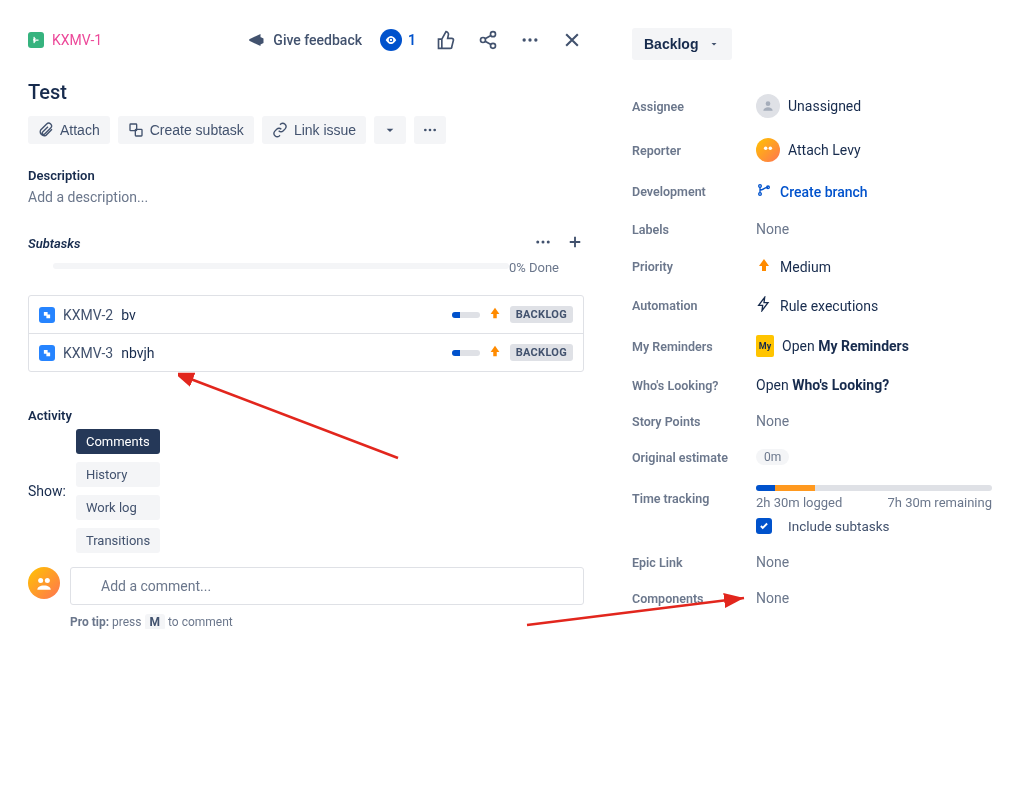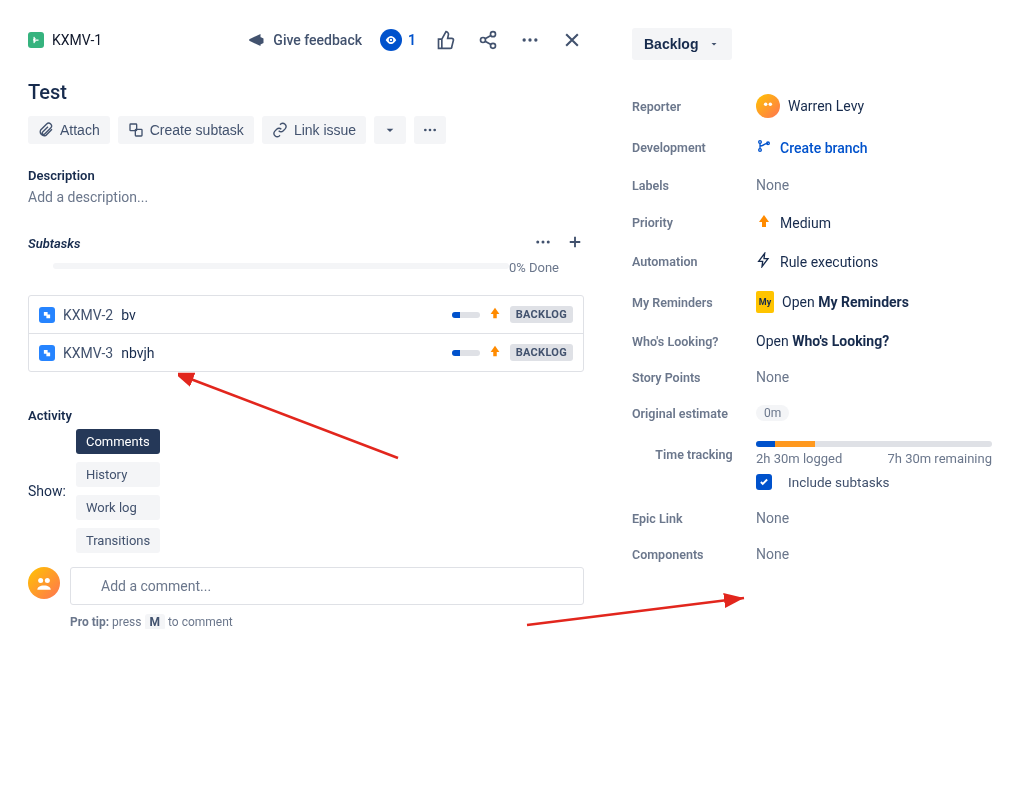--- a/index.html
+++ b/index.html
@@ -1,21 +1,21 @@
 <!DOCTYPE html>
 <html><head>
 <meta charset="utf-8">
 <style>
   * { box-sizing: border-box; margin: 0; padding: 0; }
   body { font-family: -apple-system, BlinkMacSystemFont, "Segoe UI", Roboto, Helvetica, Arial, sans-serif; font-size: 14px; color: #172B4D; background:#fff; width:1016px; }
   .page { display:flex; padding: 28px 24px 0 28px; gap: 48px; }
   .left { flex: 1 1 auto; min-width: 0; }
   .right { flex: 0 0 360px; }
   .topbar { display:flex; align-items:center; justify-content:space-between; margin-bottom: 28px; }
-  .crumb { display:flex; align-items:center; gap:8px; color:#0f172a; font-size:14px; }
+  .crumb { display:flex; align-items:center; gap:8px; color:#ec4899; font-size:14px; }
   .story-icon { width:16px; height:16px; background:#36B37E; border-radius:3px; display:inline-flex; align-items:center; justify-content:center; }
   .story-icon svg { width:10px; height:10px; }
   .top-actions { display:flex; align-items:center; gap:18px; color:#42526E;justify-content:space-between; }
   .feedback { display:flex; align-items:center; gap:8px; color:#42526E; font-weight:500; cursor:pointer; }
   .watch { display:flex; align-items:center; gap:6px; cursor:pointer; }
   .watch-badge { background:#0052CC; color:#fff; border-radius:50%; width:22px; height:22px; display:flex; align-items:center; justify-content:center; }
   .watch-badge svg { width:14px; height:14px; }
   .watch-count { color:#0052CC; font-weight:600; }
   .iconbtn { cursor:pointer; color:#42526E; display:flex; align-items:center; justify-content:center; width:24px; height:24px; }
   .iconbtn svg { width:20px; height:20px; }
@@ -275,31 +275,43 @@
   </div>
 
   <div class="right" style="position:relative;">
     <button class="status-btn">
       <span>Backlog</span>
       <svg viewBox="0 0 24 24" fill="#42526E">
           <path d="M7 10l5 5 5-5z"></path>
         </svg>
     </button>
 
+    <div class="field">
+      <div class="field-label">Assignee</div>
+      <div class="field-val">
+        <span class="unassigned">
+            <svg viewBox="0 0 24 24">
+              <circle cx="12" cy="8" r="4"></circle>
+              <path d="M4 20c0-4 4-6 8-6s8 2 8 6"></path>
+            </svg>
+          </span>
+        <span>Unassigned</span>
+      </div>
+    </div>
 
     <div class="field">
       <div class="field-label">Reporter</div>
       <div class="field-val">
         <span class="avatar" style="width:24px;height:24px;background:linear-gradient(135deg,#FFC400,#FF7452);">
             <svg viewBox="0 0 24 24" width="14" height="14">
               <circle cx="8" cy="9" r="3" fill="#fff"></circle>
               <circle cx="16" cy="9" r="3" fill="#fff"></circle>
             </svg>
           </span>
-        <span>Warren Levy</span>
+        <span>Attach Levy</span>
       </div>
     </div>
 
     <div class="field">
       <div class="field-label">Development</div>
       <div class="field-val">
         <span class="bolt"><svg viewBox="0 0 24 24" fill="none" stroke="#0052CC" stroke-width="2">
               <circle cx="6" cy="6" r="2"></circle>
               <circle cx="6" cy="18" r="2"></circle>
               <circle cx="18" cy="8" r="2"></circle>
@@ -356,21 +368,21 @@
     </div>
 
     <div class="field">
       <div class="field-label">Original estimate</div>
       <div class="field-val">
           <span class="pill">0m</span>
         </div>
     </div>
 
     <div class="field" style="align-items:flex-start;">
-      <div class="field-label" style="padding-top:6px;text-align:center;">Time tracking</div>
+      <div class="field-label" style="padding-top:6px;">Time tracking</div>
       <div style="flex:1;">
         <div class="tt-bar">
           <div class="tt-logged"></div>
             <div class="tt-remain"></div>
         </div>
         <div class="tt-row">
           <span>2h 30m logged</span>
           <span>7h 30m remaining</span>
         </div>
         <div class="chk-row">

